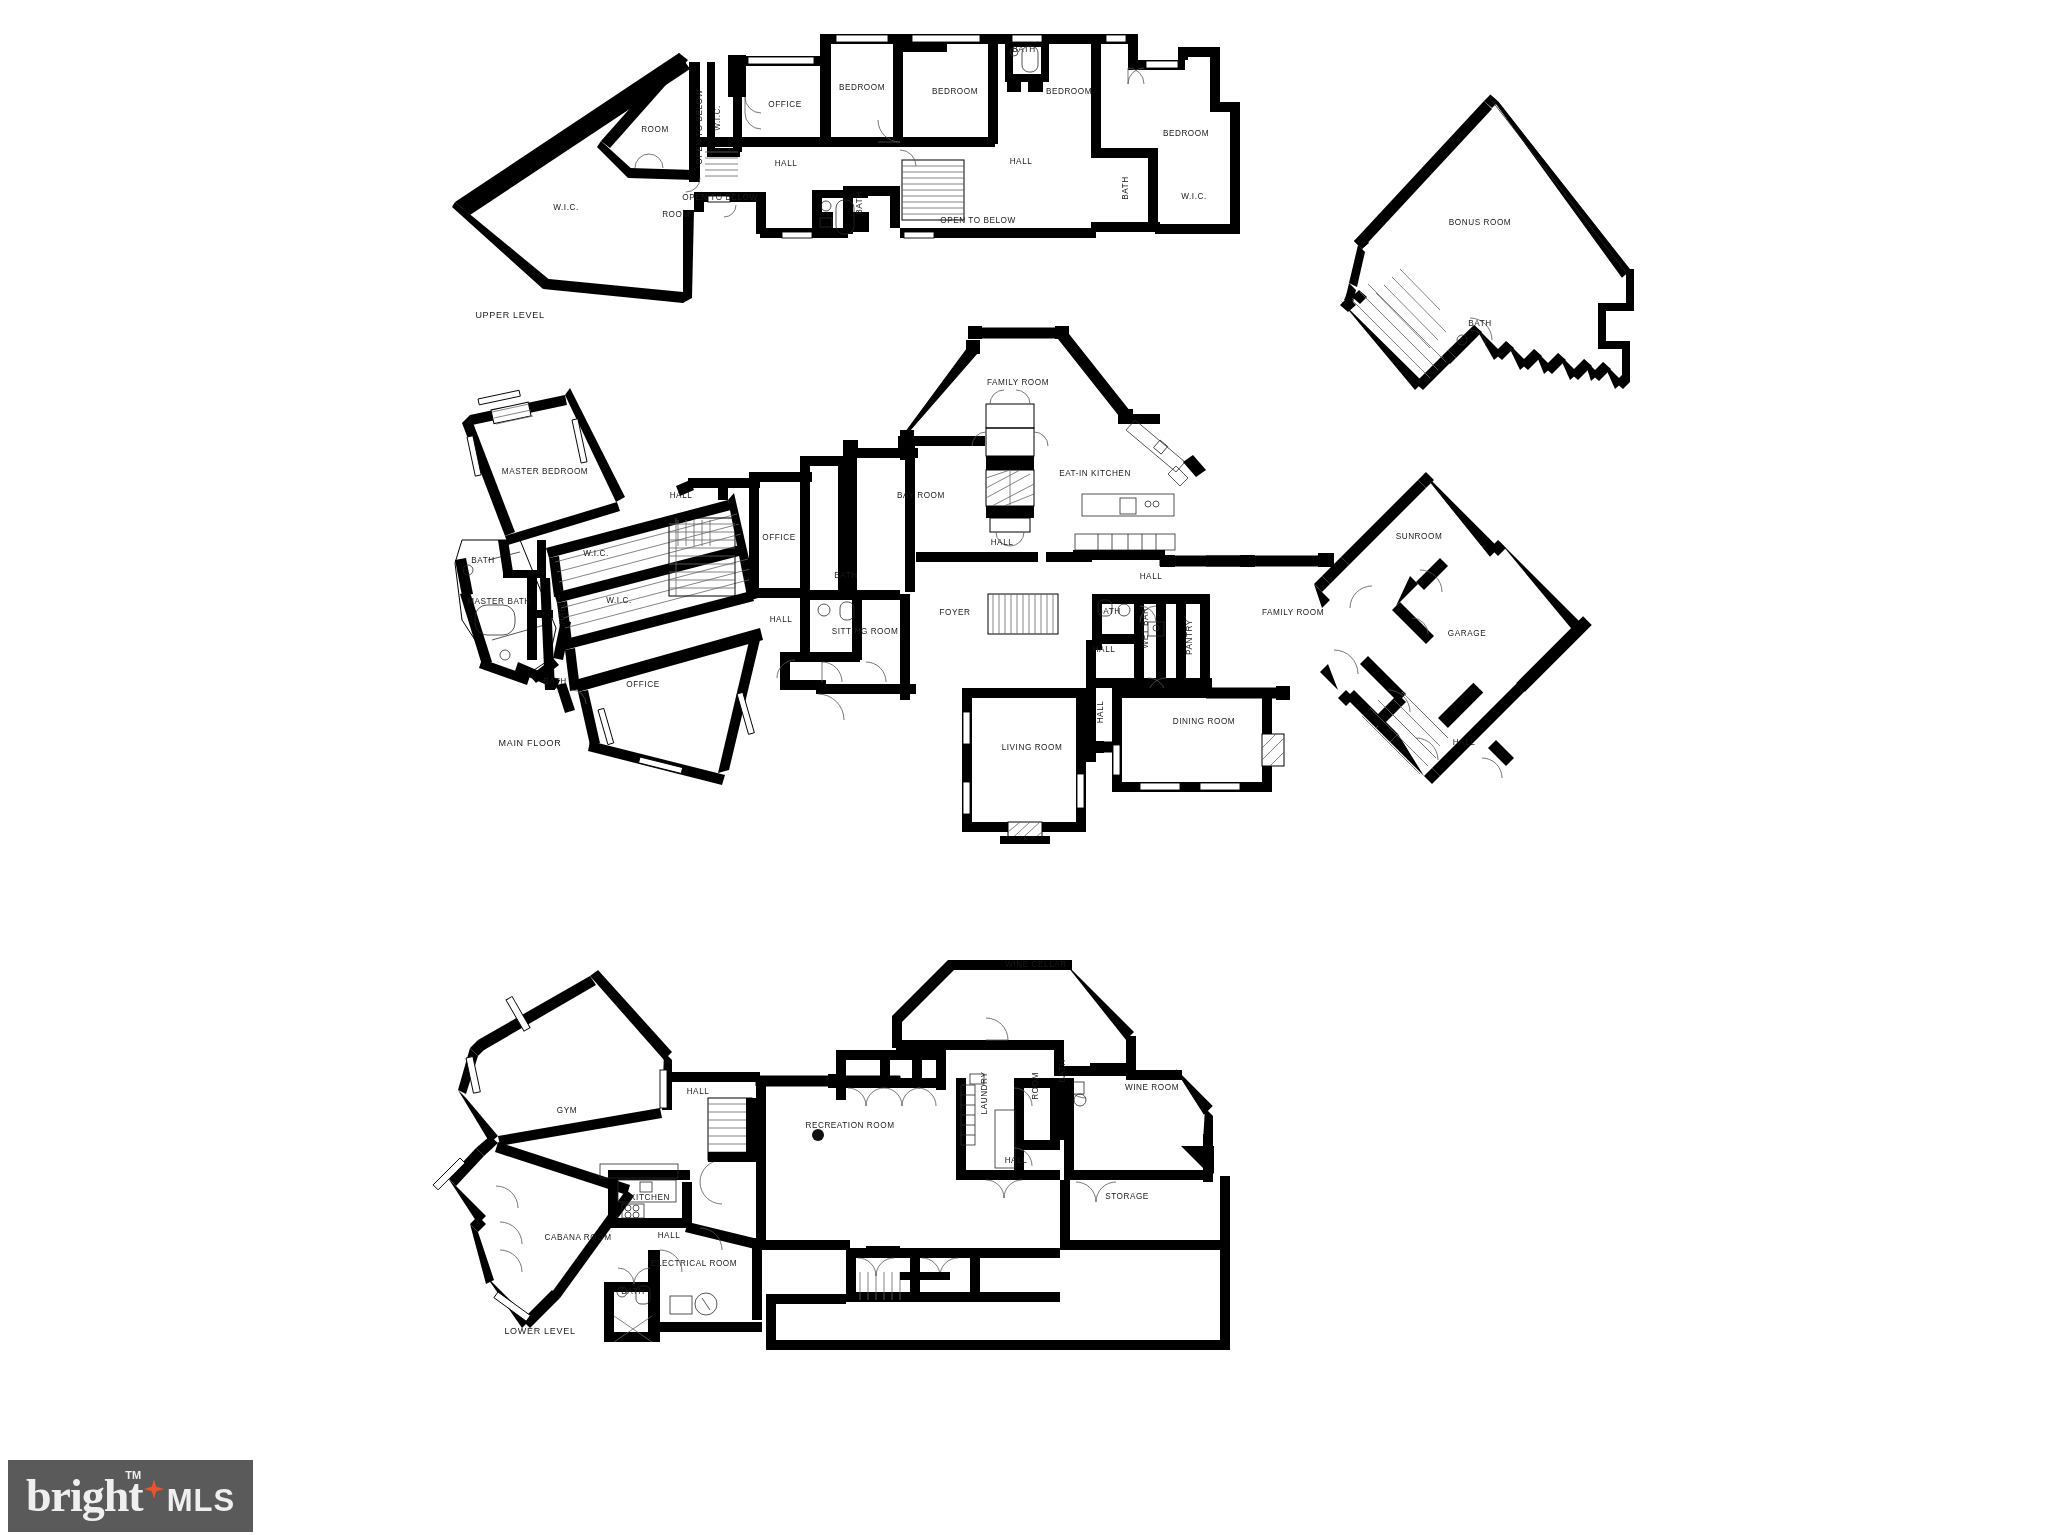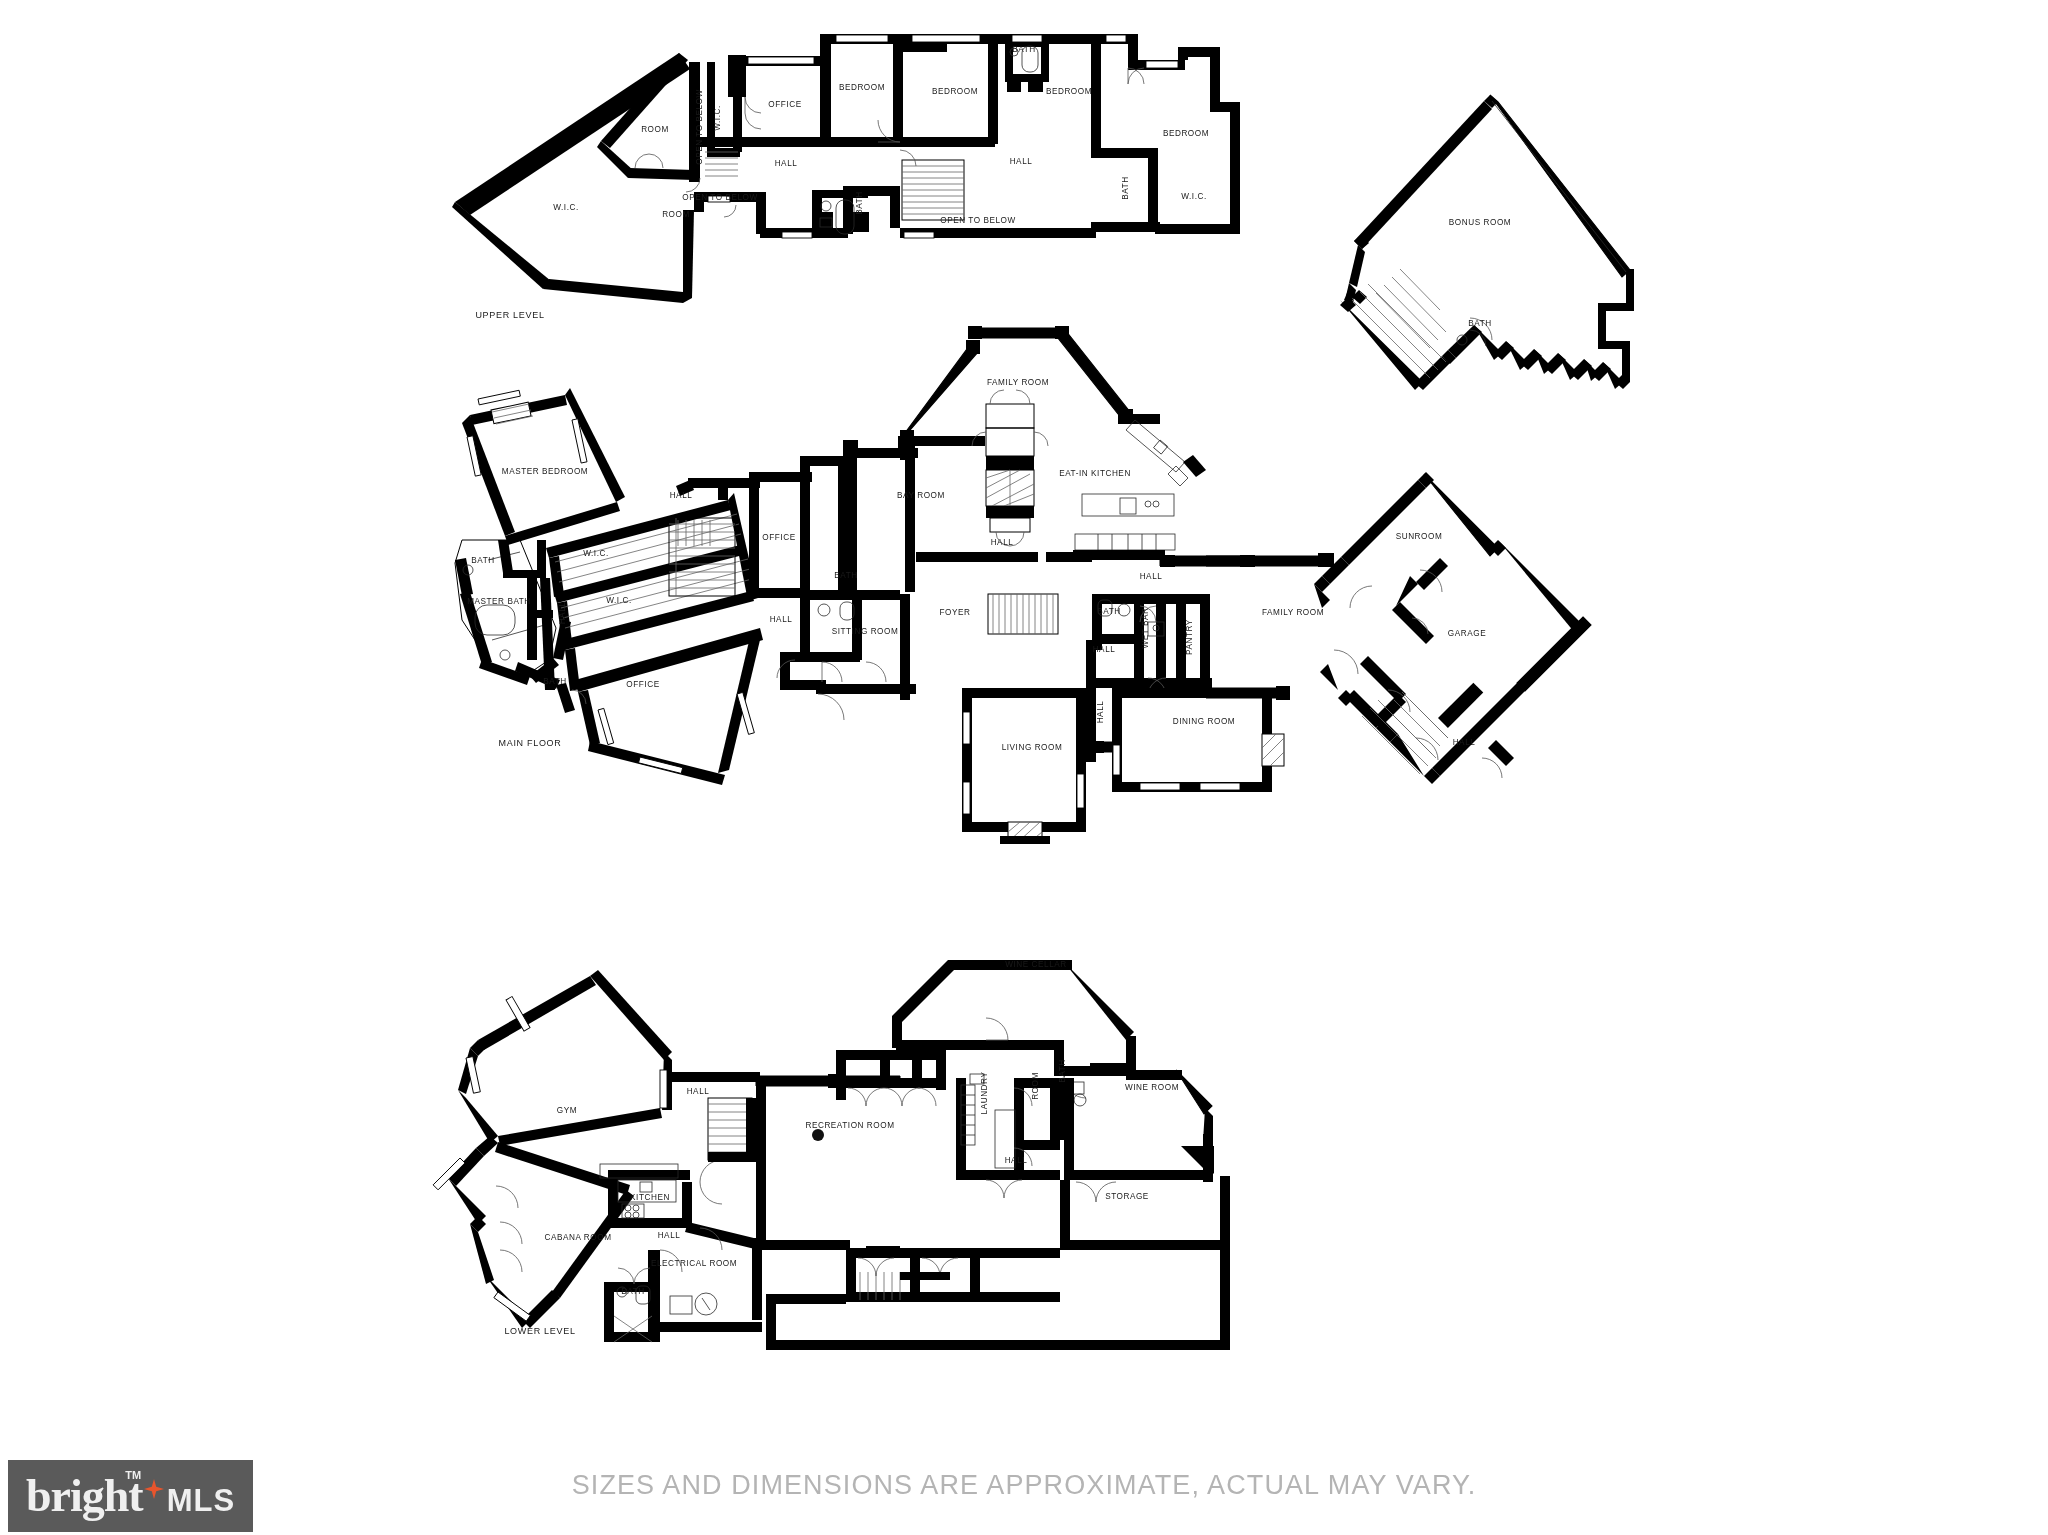--- a/index.html
+++ b/index.html
@@ -889,14 +889,13 @@
   <div id="logo-box">
     <div id="logo-inner">
       <span class="logo-bright">bright</span>
       <span class="logo-mls">MLS</span>
       <span class="logo-tm">TM</span>
       <svg class="logo-star" viewBox="0 0 20 20">
         <path d="M10 0 L12.2 7.8 L20 10 L12.2 12.2 L10 20 L7.8 12.2 L0 10 L7.8 7.8 Z" fill="#e8552d"></path>
       </svg>
     </div>
   </div>
-  <div id="disclaimer">SIZES AND DIMENSIONS ARE APPROXIMATE, ACTUAL MAY VARY.</div>
 </div>
 
 </body></html>

